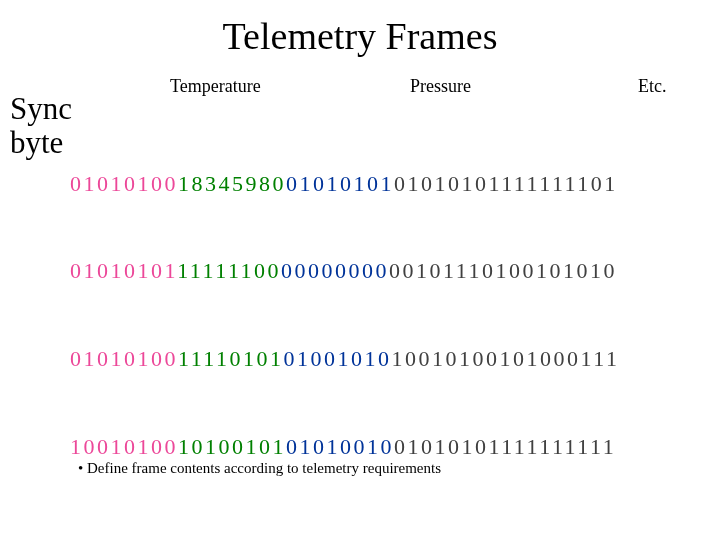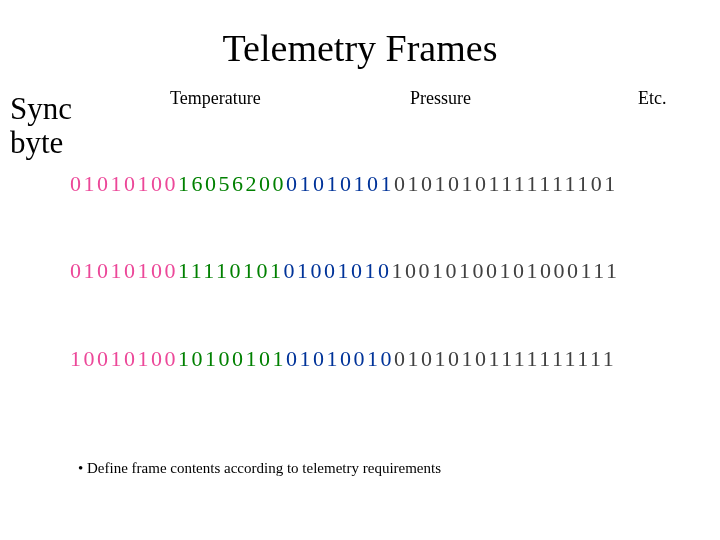--- a/index.html
+++ b/index.html
@@ -8,21 +8,21 @@
       width: 720px;
       height: 540px;
       font-family: "Times New Roman", Times, serif;
       background: #fff;
       color: #000;
       position: relative;
     }
     .title {
       font-size: 38px;
       text-align: center;
-      padding-top: 26px;
+      padding-top: 14px;
       font-weight: normal;
     }
     .labels {
       position: relative;
       height: 30px;
       margin-top: 18px;
       font-size: 18px;
     }
     .label-temp { position: absolute; left: 170px; top: 0; }
     .label-press { position: absolute; left: 410px; top: 0; }
@@ -63,21 +63,22 @@
 
 <div class="labels">
   <div class="label-temp">Temperature</div>
   <div class="label-press">Pressure</div>
   <div class="label-etc">Etc.</div>
 </div>
 
 <div class="sync-label">Sync<br>byte</div>
 
 <div class="binary-block">
-  <div class="binary-row"><span class="sync">01010100</span><span class="temp">16056200</span><span class="press">01010101</span><span class="etc">01010101111111101</span></div>
+  <div class="binary-row"><span class="sync">01010100</span><span class="temp">18345980</span><span class="press">01010101</span><span class="etc">01010101111111101</span></div>
+  <div class="binary-row"><span class="sync">01010101</span><span class="temp">11111100</span><span class="press">00000000</span><span class="etc">00101110100101010</span></div>
   <div class="binary-row"><span class="sync">01010100</span><span class="temp">11110101</span><span class="press">01001010</span><span class="etc">10010100101000111</span></div>
   <div class="binary-row"><span class="sync">10010100</span><span class="temp">10100101</span><span class="press">01010010</span><span class="etc">01010101111111111</span></div>
   
   
   
   
   
 </div>
 
 <div class="bullet">• <span>Define frame contents according to telemetry requirements</span></div>

